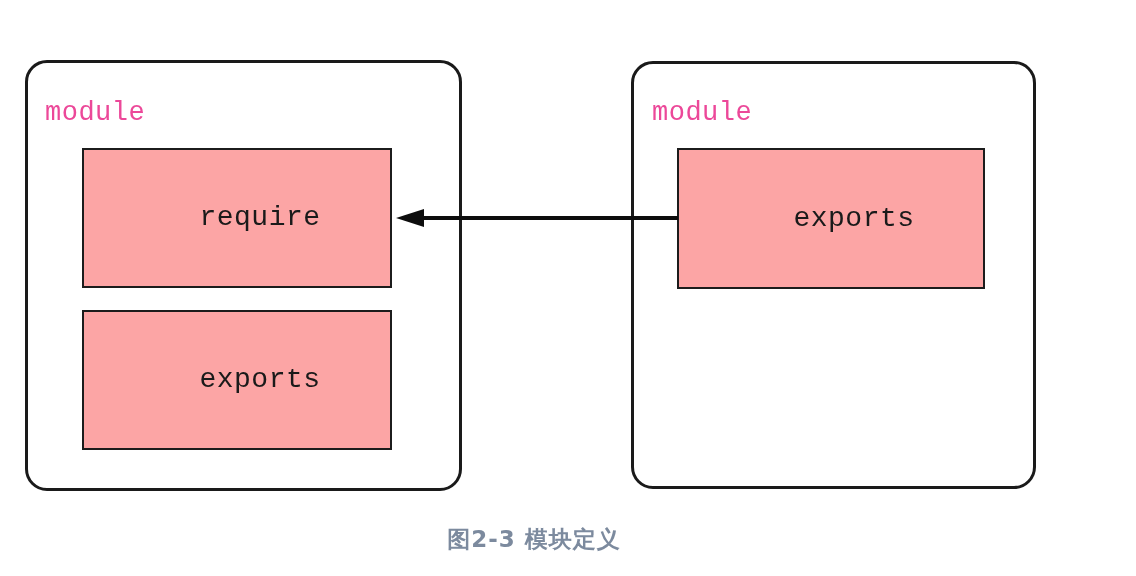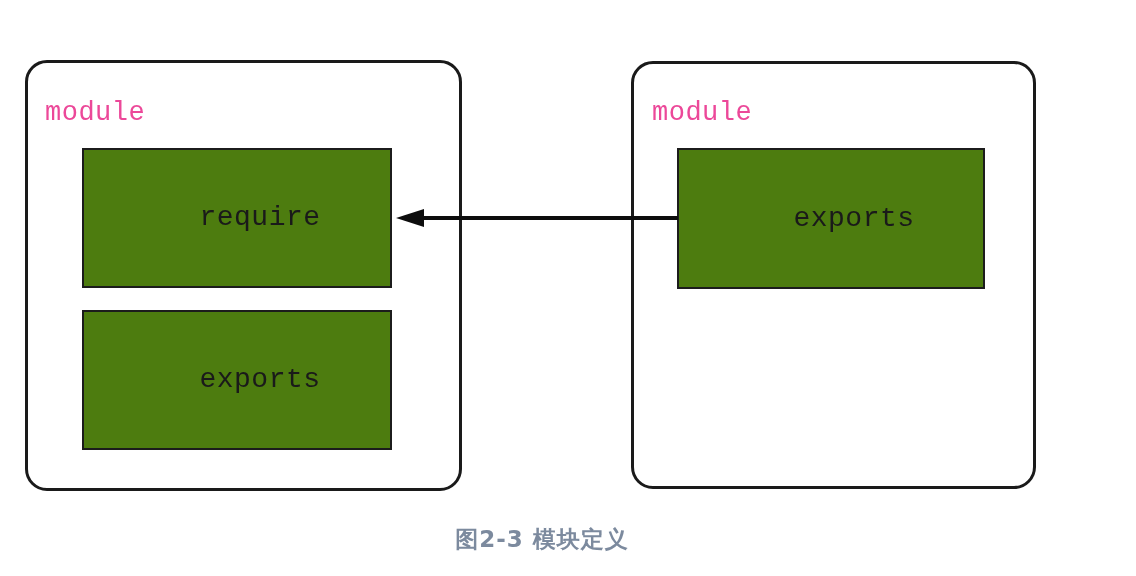--- a/index.html
+++ b/index.html
@@ -43,21 +43,21 @@
     letter-spacing: 0.5px;
     white-space: nowrap;
   }
   #module-left-label  { left: 45px;  top: 100px; }
   #module-right-label { left: 652px; top: 100px; }
 
   
   .member-box {
     position: absolute;
     box-sizing: border-box;
-    background: #4d7c0f;
+    background: #fca5a5;
     border: 2.5px solid #1c1c1c;
     display: flex;
     align-items: center;
     justify-content: center;
     padding-left: 46px;
   }
   .member-label {
     font-family: "Liberation Mono", "DejaVu Sans Mono", monospace;
     font-size: 28px;
     line-height: 28px;
@@ -75,21 +75,21 @@
     position: absolute;
     left: 0; top: 0;
     width: 1136px;
     height: 576px;
     pointer-events: none;
   }
 
   
   #caption {
     position: absolute;
-    left: 8px;
+    left: 0;
     top: 524px;
     width: 1068px;
     text-align: center;
     font-family: "DejaVu Sans", "Liberation Sans", sans-serif;
     font-size: 23px;
     font-weight: bold;
     letter-spacing: 1px;
     color: #7c8a9e;
     white-space: nowrap;
   }

